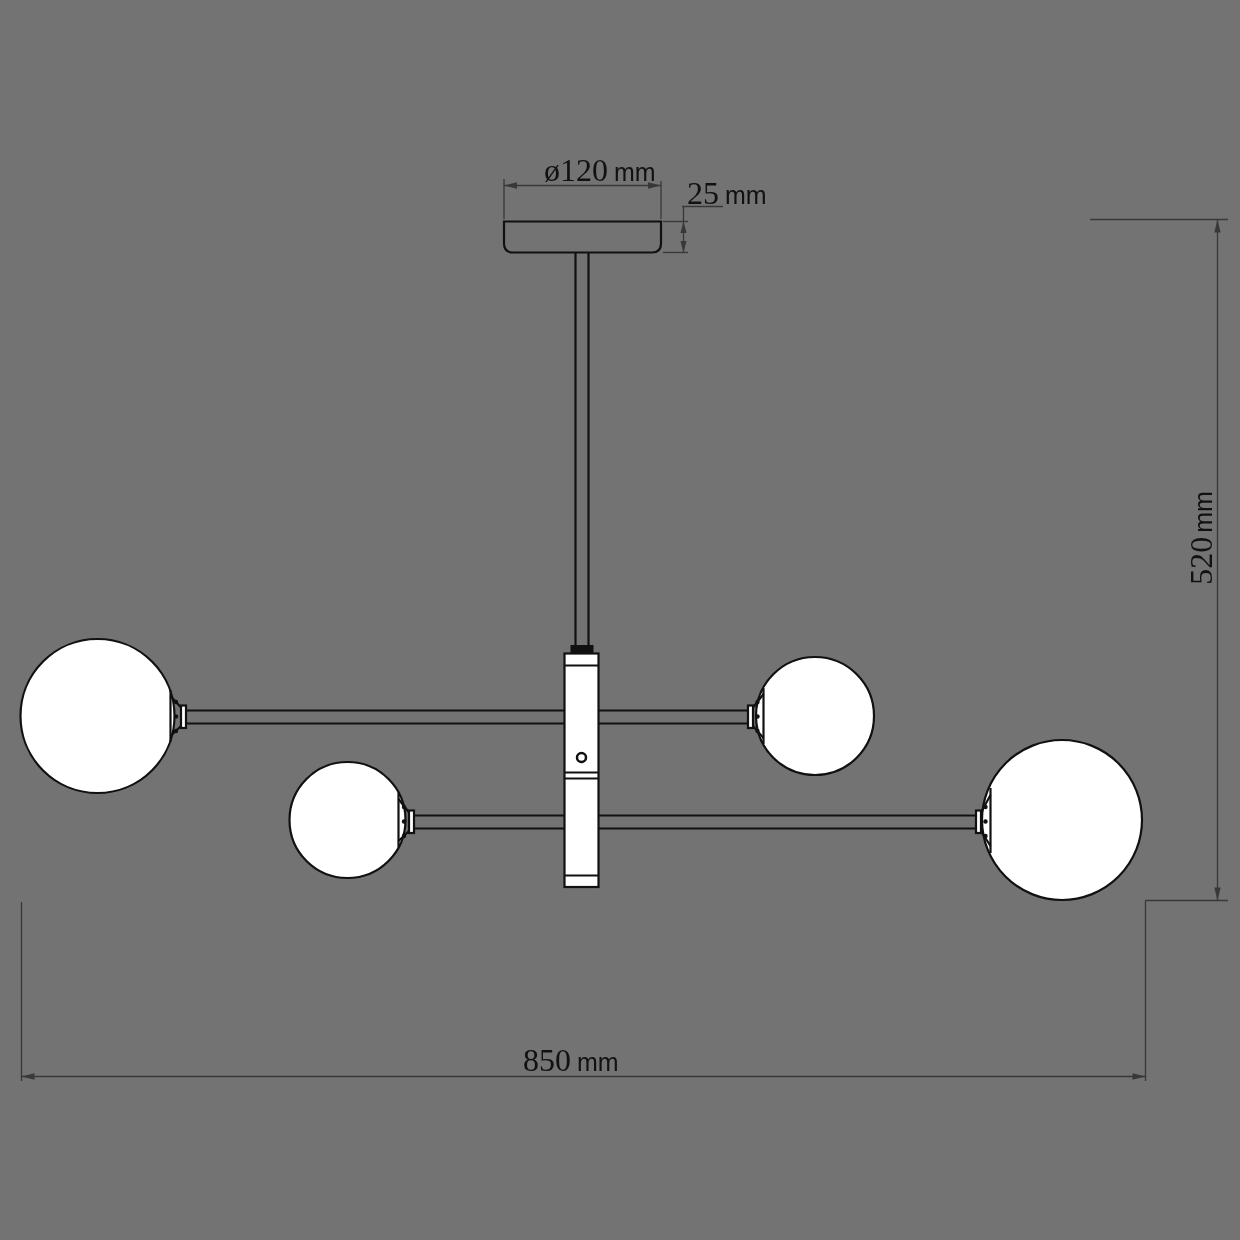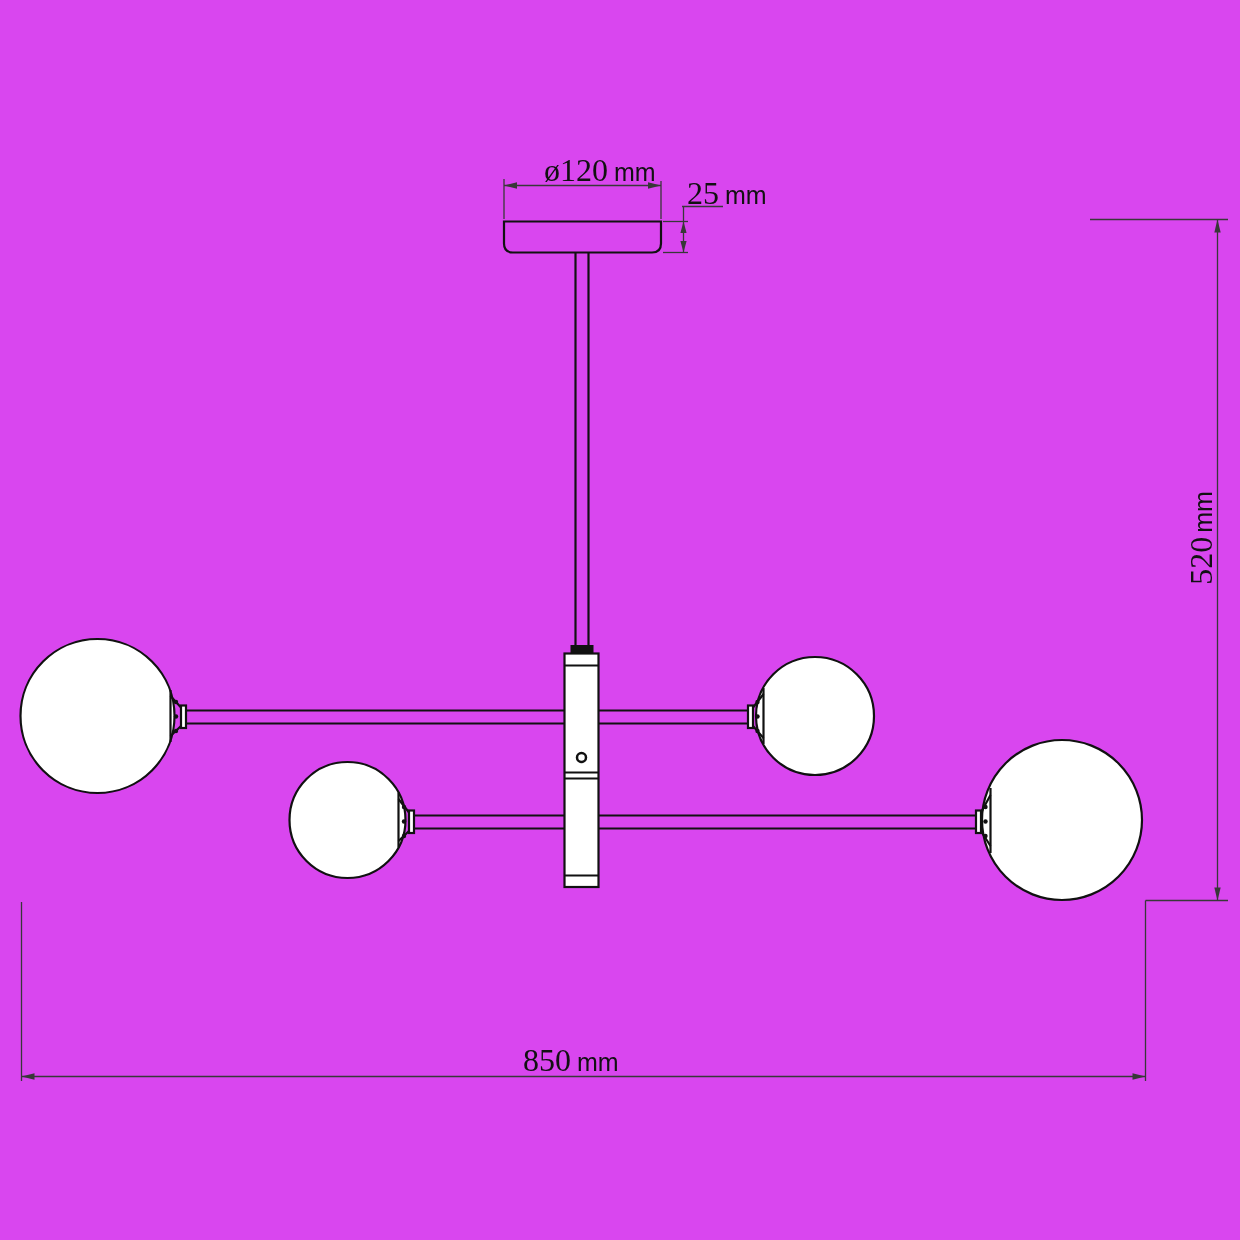--- a/index.html
+++ b/index.html
@@ -1,16 +1,16 @@
 <!DOCTYPE html>
 <html><head>
 <meta charset="utf-8">
 <style>
   html,body{margin:0;padding:0;background:#ffffff;}
-  .canvas{position:relative;width:1240px;height:1240px;background:#d946ef;overflow:hidden;
+  .canvas{position:relative;width:1240px;height:1240px;background:#737373;overflow:hidden;
           font-family:"Liberation Sans",sans-serif;}
   svg{position:absolute;top:0;left:0;}
   .outline{stroke:#111111;stroke-width:2.2;fill:none;}
   .outline-fill{stroke:#111111;stroke-width:2.2;fill:#ffffff;}
   .solid{fill:#111111;stroke:none;}
   .dim{stroke:#383838;stroke-width:1.3;fill:none;}
   .arrow{fill:#383838;stroke:none;}
   .dot{fill:#111111;stroke:none;}
   .num{font-family:"Liberation Serif","DejaVu Serif",serif;font-size:32px;fill:#111111;}
   .unit{font-family:"Liberation Sans","DejaVu Sans",sans-serif;font-size:25px;fill:#111111;}

